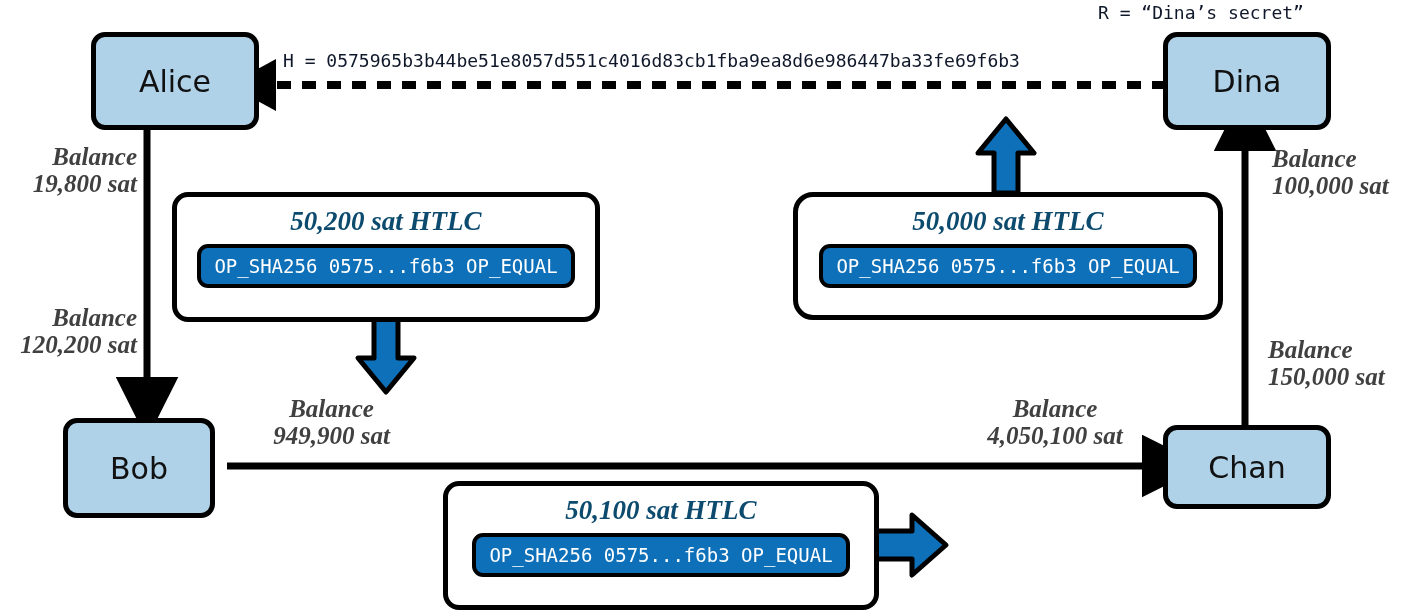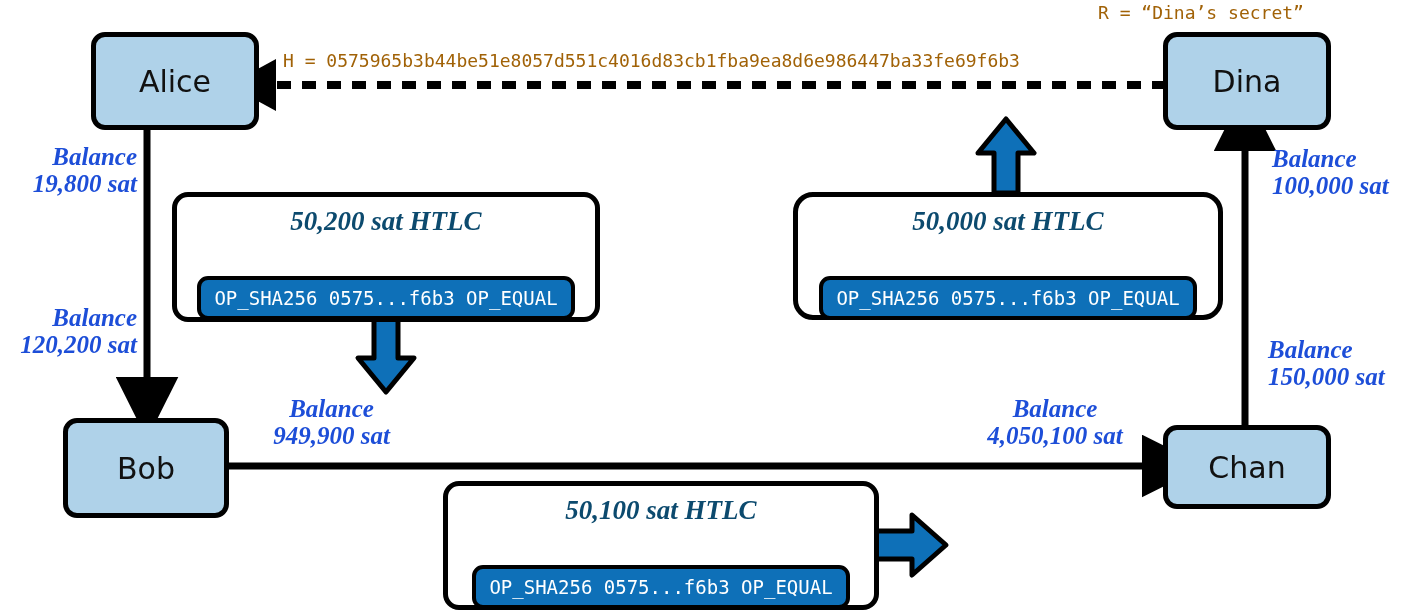--- a/index.html
+++ b/index.html
@@ -37,37 +37,36 @@
   .script{
     background:#0E70B8;
     border:4px solid #000000;
     border-radius:11px;
     color:#ffffff;
     font-family:"DejaVu Sans Mono",monospace;
     font-size:19px;
     padding:7px 13px;
     white-space:nowrap;
     box-sizing:border-box;
-    margin-top:32px;
   }
 
   .bal{
     position:absolute;
     font-family:"Liberation Serif",serif;
     font-style:italic;font-weight:bold;
     font-size:25px;line-height:1.06;
-    color:#1d4ed8;white-space:nowrap;z-index:7;
+    color:#404040;white-space:nowrap;z-index:7;
   }
   .bal.ctr{text-align:center;}
   .bal.rt{text-align:right;}
 
   .mono{
     position:absolute;
     font-family:"DejaVu Sans Mono",monospace;
-    font-size:18px;color:#a16207;white-space:nowrap;z-index:7;
+    font-size:18px;color:#0f172a;white-space:nowrap;z-index:7;
   }
 </style>
 </head>
 <body>
 
 <div id="stage">
 
   <svg id="wires" viewBox="0 0 1401 610" xmlns="http://www.w3.org/2000/svg">
     <defs>
       <marker id="blkArrow" markerWidth="9" markerHeight="9" refX="2.2" refY="4.5" orient="auto" markerUnits="strokeWidth">
@@ -91,21 +90,21 @@
 
     <path d="M994,193 L994,153 L978,153 L1006,119 L1034,153 L1018,153 L1018,193 z" fill="#0E70B8" stroke="#000000" stroke-width="5" stroke-linejoin="round"></path>
 
     <path d="M872,531 L912,531 L912,515 L946,545 L912,575 L912,559 L872,559 z" fill="#0E70B8" stroke="#000000" stroke-width="5" stroke-linejoin="round"></path>
   </svg>
 
   <div class="node" style="left:63px;top:32px;width:168px;height:98px;margin-left:28px;">
     <span>Alice</span>
   </div>
 
-  <div class="node" style="left:63px;top:418px;width:166px;height:100px;">
+  <div class="node" style="left:63px;top:418px;width:152px;height:100px;">
     <span>Bob</span>
   </div>
 
   <div class="node" style="left:1163px;top:425px;width:168px;height:84px;">
     <span>Chan</span>
   </div>
 
   <div class="node" style="left:1163px;top:32px;width:168px;height:98px;">
     <span>Dina</span>
   </div>

